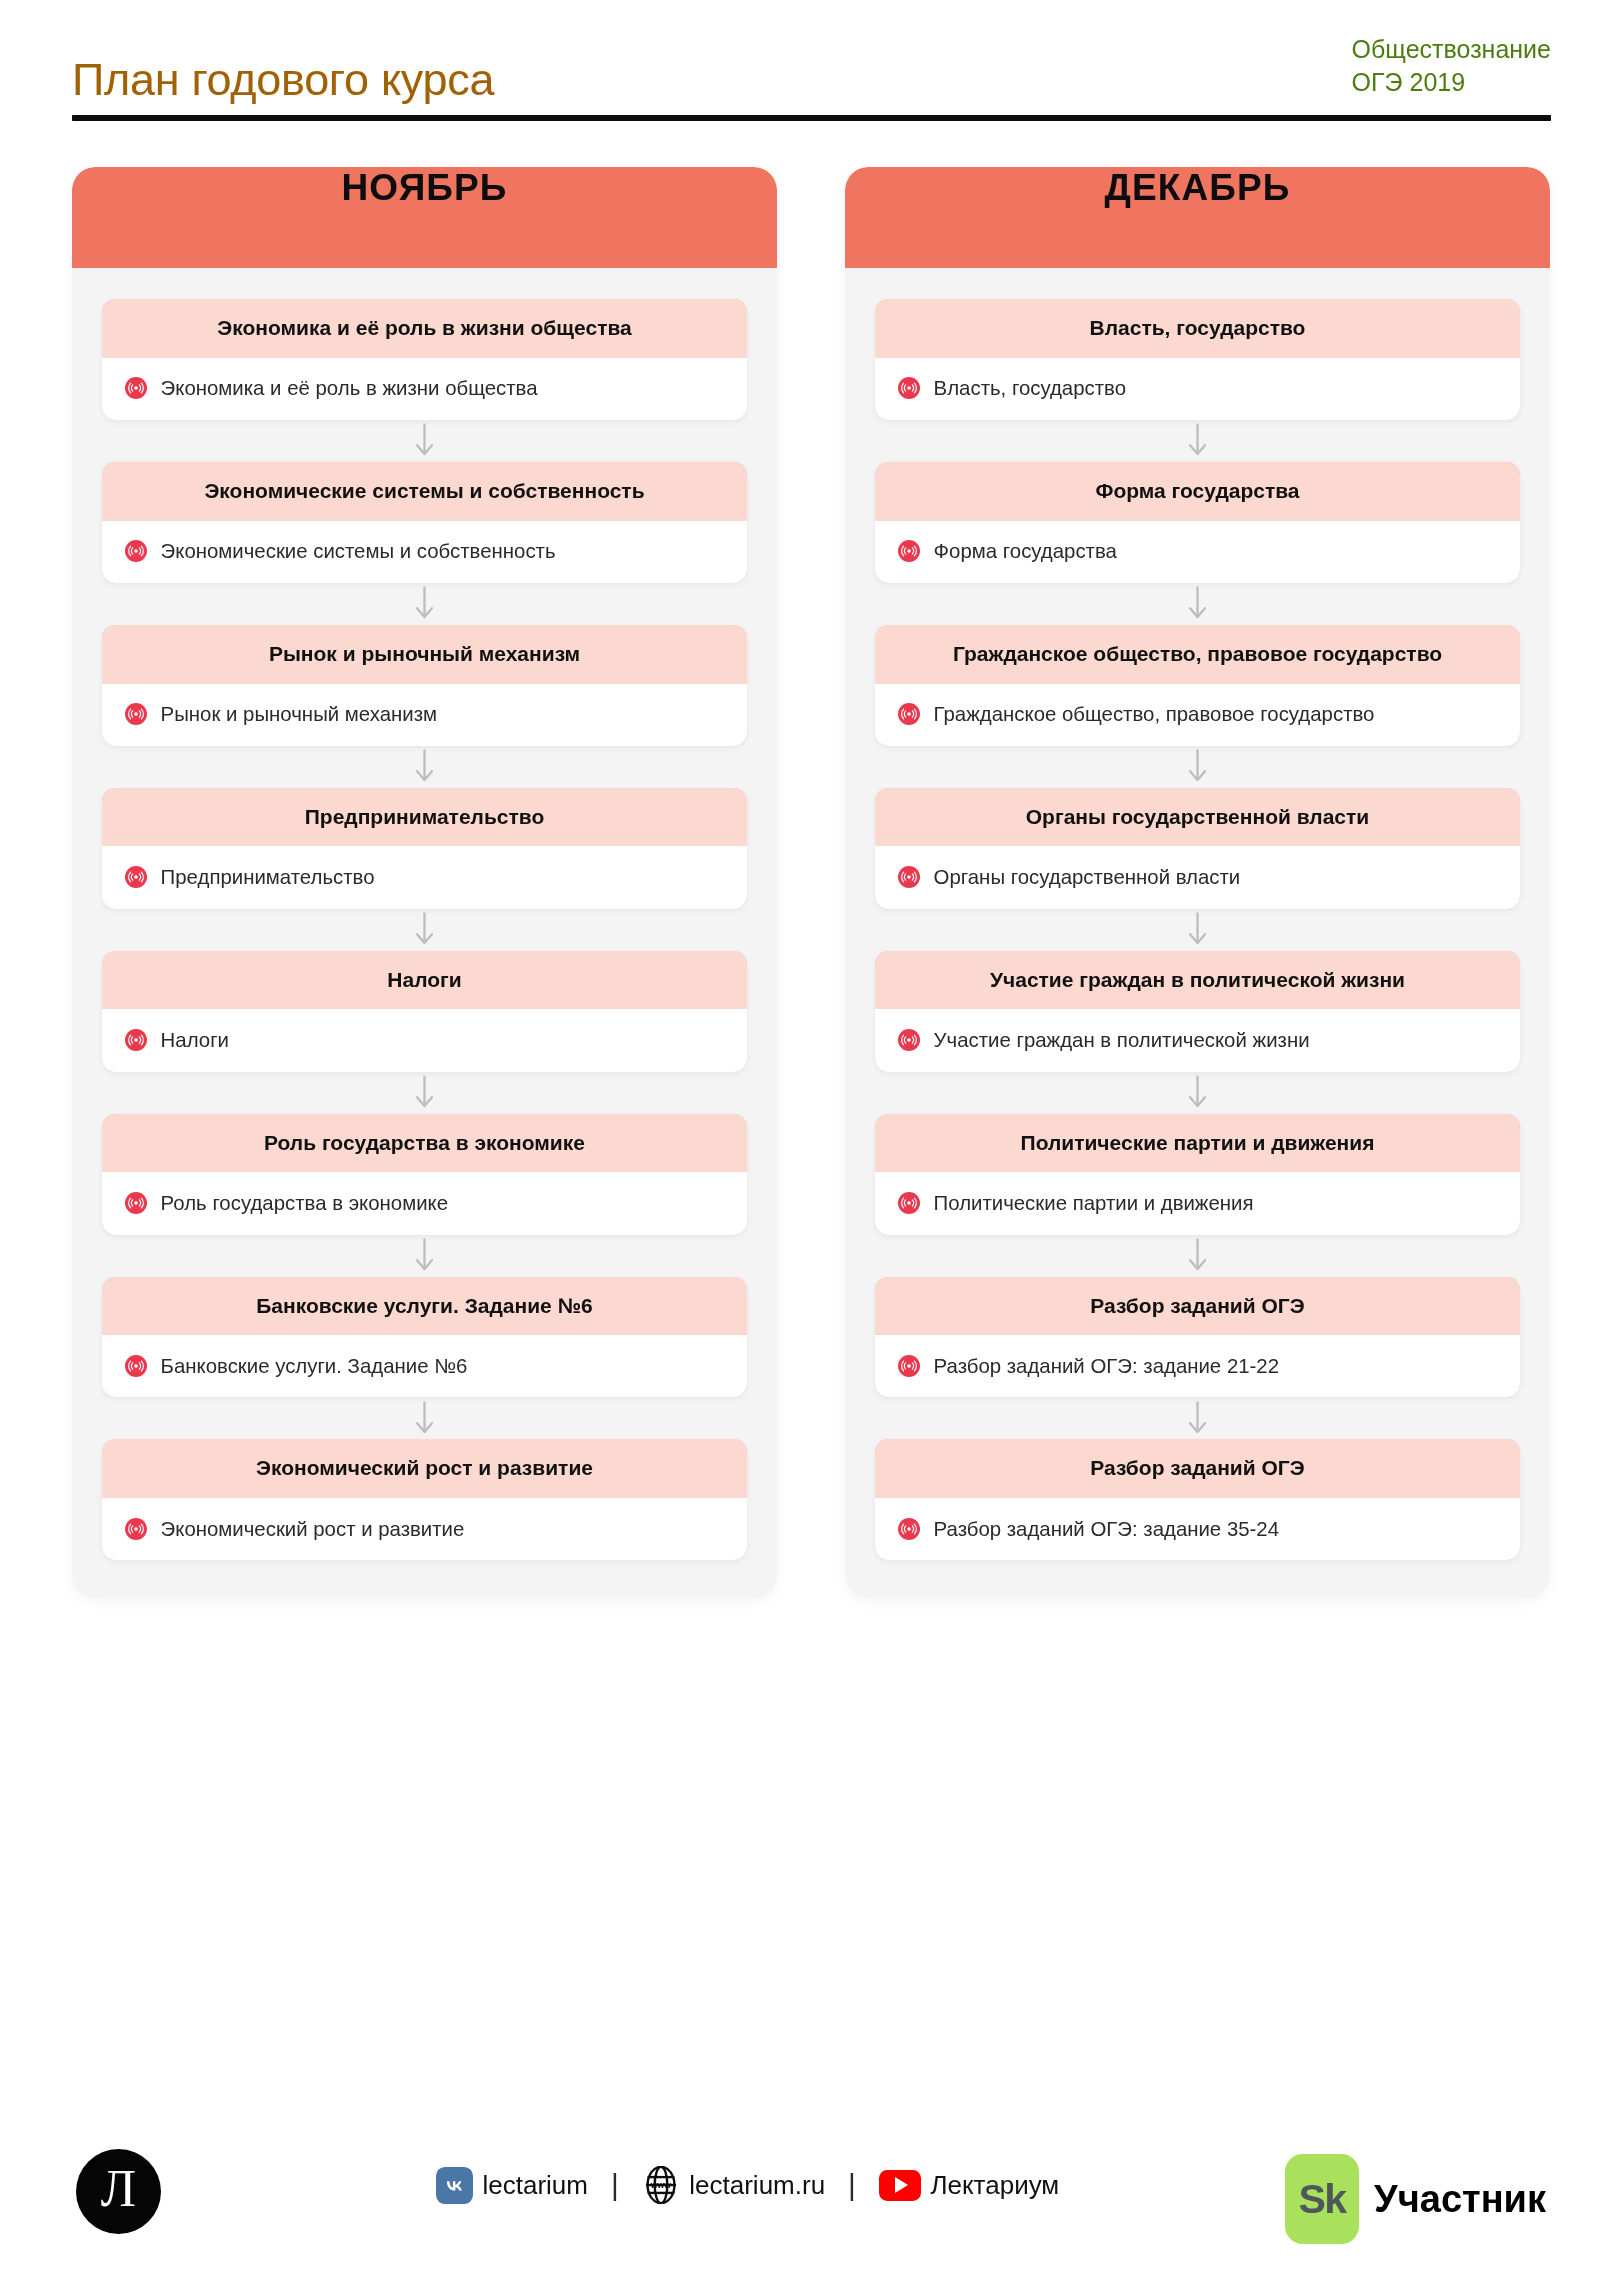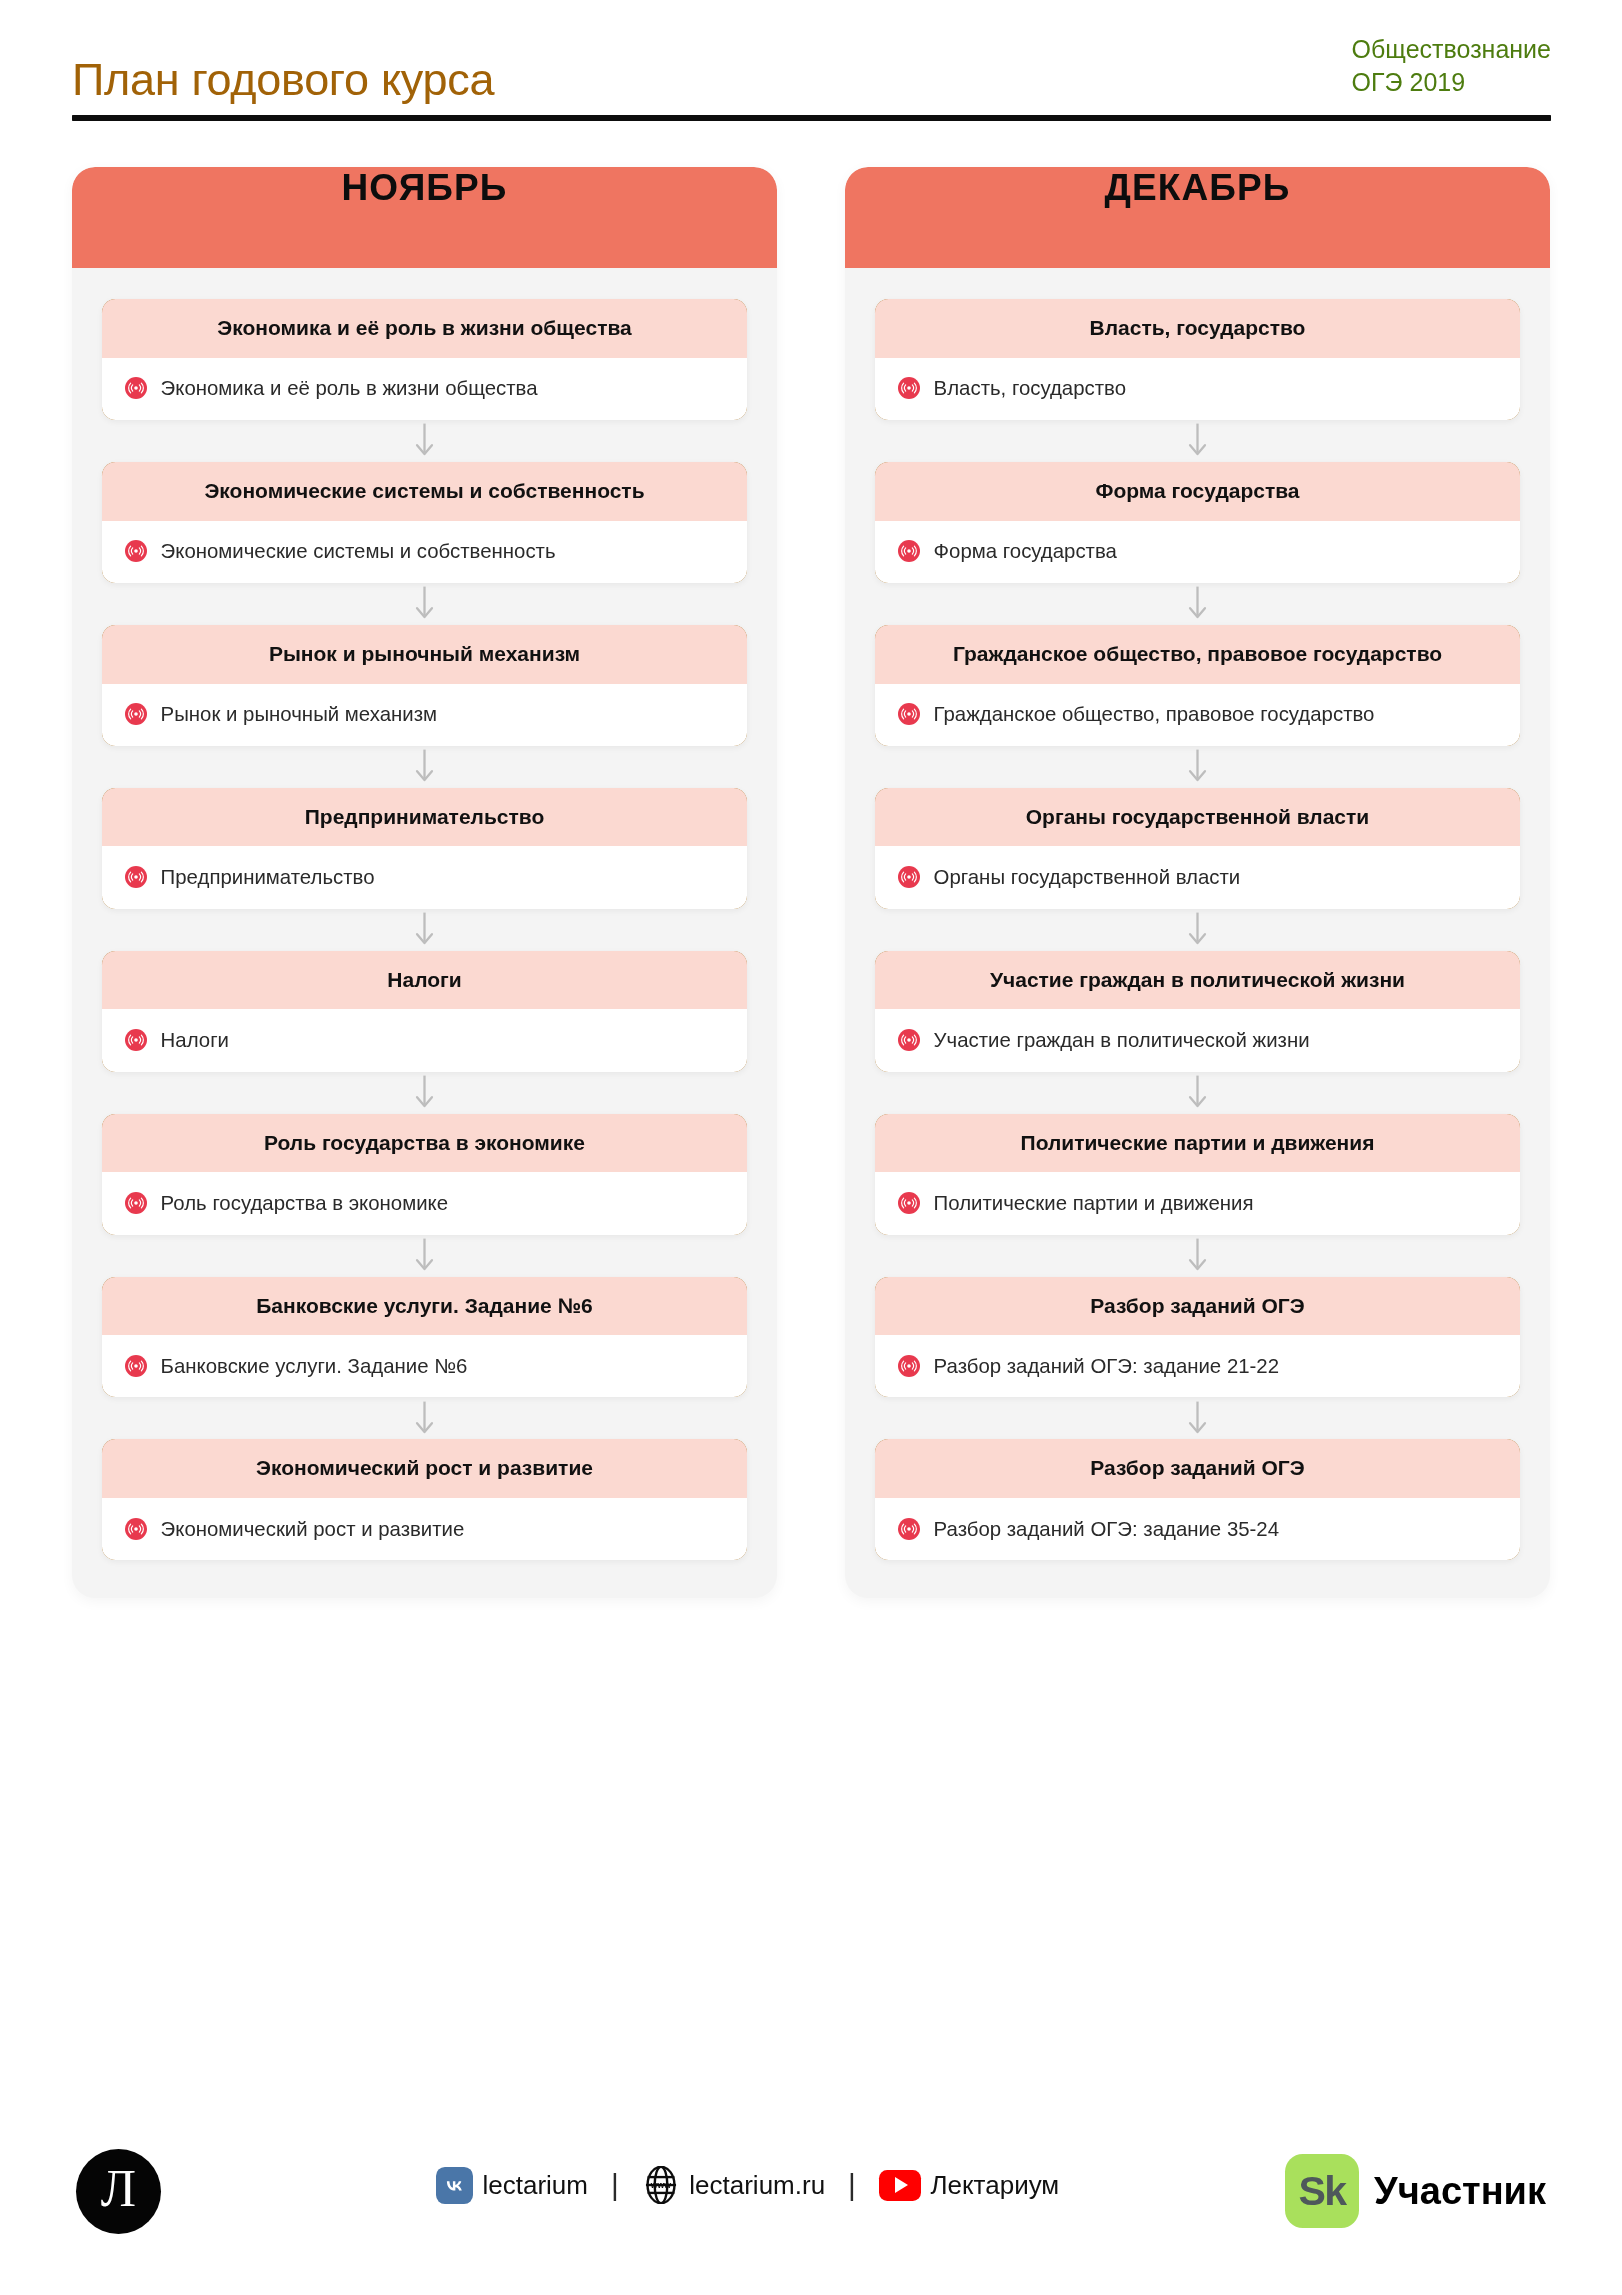--- a/index.html
+++ b/index.html
@@ -84,21 +84,21 @@
     letter-spacing: 1.1px;
     color: #0d0d0d;
     text-transform: uppercase;
   }
   .topics {
     padding: 31px 30px 0 30px;
   }
 
   
   .topic {
-    background: #a16207;
+    background: #fca5a5;
     border-radius: 13.6px;
     box-shadow: 0 2px 6.8px rgba(0,0,0,0.055);
     overflow: hidden;
   }
   .topic-head {
     background: #fbd9d1;
     padding: 15px 23px 16.4px 23px;
     text-align: center;
   }
   .topic-head-text {
@@ -214,21 +214,21 @@
   }
   .sk-badge {
     position: absolute;
     right: 76px;
     top: 8.2px;
     display: flex;
     align-items: center;
     gap: 15px;
   }
   .sk-square {
-    width: 74px; height: 74px;
+    width: 74px; height: 90px;
     background: #a9e05c;
     border-radius: 17.7px;
     display: flex; align-items: center; justify-content: center;
   }
   .sk-square span {
     color: #4e585b;
     font-size: 41px;
     font-weight: 700;
     letter-spacing: -1.4px;
     line-height: 1;

